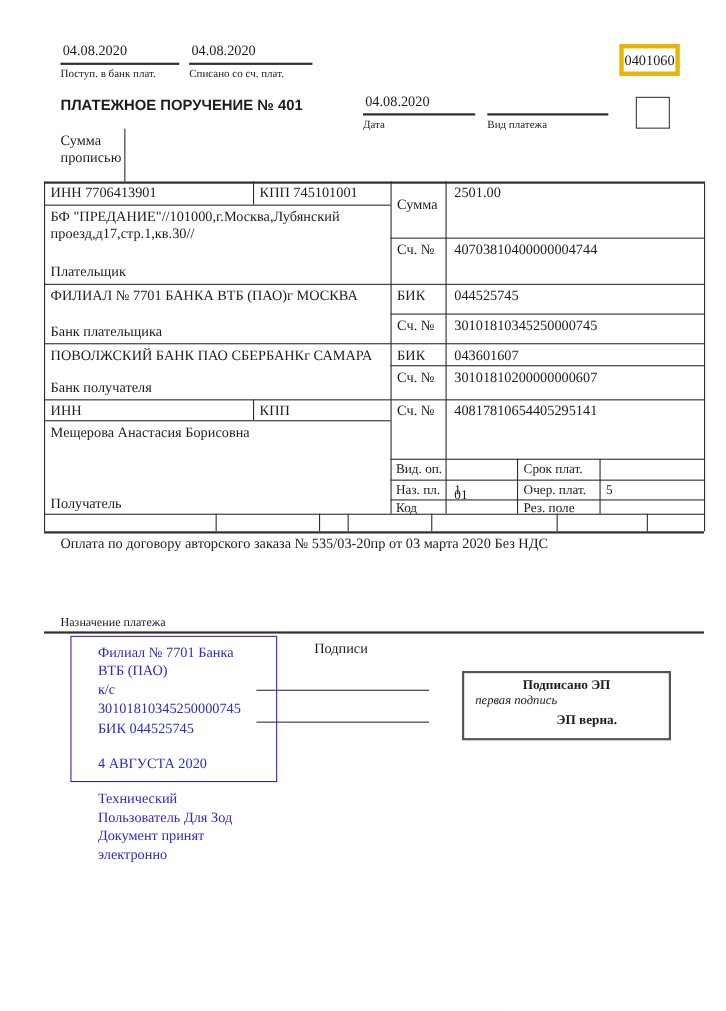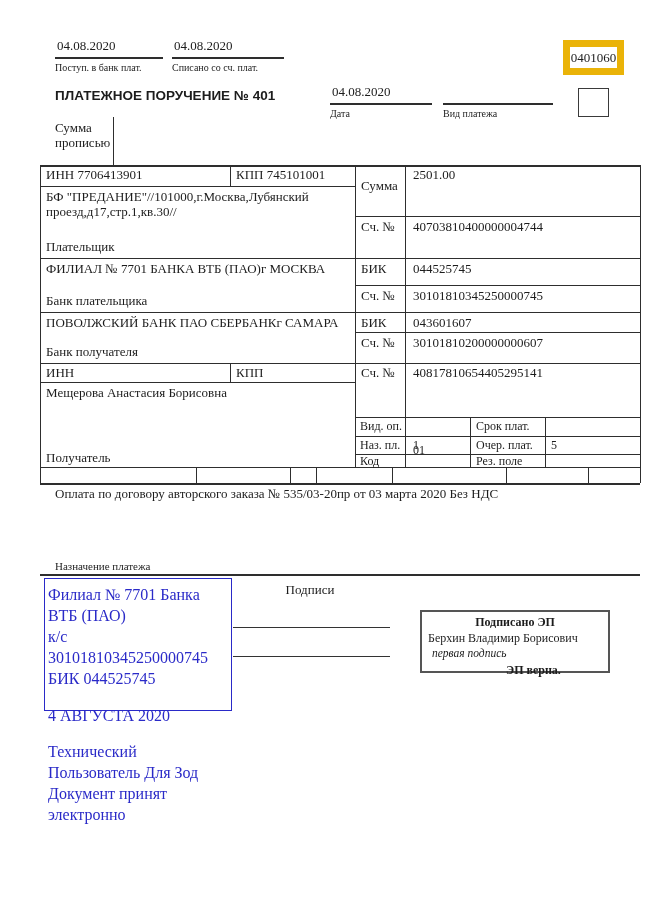--- a/index.html
+++ b/index.html
@@ -10,26 +10,26 @@
   }
   .abs{position:absolute;}
   .t13{font-size:13px;line-height:1.15;}
   .t12{font-size:12px;line-height:1.1;}
   .t11{font-size:11px;line-height:1.1;}
   .hline{position:absolute;border-top:1px solid #2e2e2e;height:0;}
   .hline.thick{border-top-width:2px;}
   .vline{position:absolute;border-left:1px solid #2e2e2e;width:0;}
   .datefield .val{font-size:13px;padding:0 2px 3px 2px;border-bottom:2px solid #2e2e2e;min-height:15px;}
   .datefield .lbl{font-size:10px;padding-top:3px;color:#1c1c1c;}
-  .codebox{border:7px solid #eab308;text-align:center;font-size:13px;line-height:21px;}
+  .codebox{border:4px solid #eab308;text-align:center;font-size:13px;line-height:21px;}
   .doctitle{font-family:"Liberation Sans","DejaVu Sans",sans-serif;font-weight:bold;font-size:13.5px;}
   .checkbox{border:1px solid #3a3a3a;background:#fff;}
   .stamp{
-    border:1px solid #2a2ac8;color:#2a2ac8;font-size:16px;line-height:1.32;
-    padding:5px 3px;box-sizing:border-box;
+    border:1px solid #2a2ac8;color:#2a2ac8;font-size:13px;line-height:1.32;
+    padding:5px 24px;box-sizing:border-box;margin-left:20px;
   }
   .stamp .gap{height:15px;}
   .esign{
     border:2px solid #555;box-sizing:border-box;font-size:11.5px;line-height:1.35;
     padding:2px 6px;
   }
   .esign .et{font-weight:bold;text-align:center;font-size:12px;}
   .esign .en{font-size:12px;}
   .esign .ei{font-style:italic;padding-left:4px;}
   .esign .ev{font-weight:bold;padding-left:78px;font-size:12px;}
@@ -155,18 +155,17 @@
     <div>Документ принят электронно</div>
   </div>
 
   <div class="abs t13 center" style="left:235px;top:583px;width:150px;">Подписи</div>
 
   <div class="sigline" style="left:233px;top:627px;width:157px;"></div>
   <div class="sigline" style="left:233px;top:656px;width:157px;"></div>
 
   <div class="abs esign" style="left:420px;top:610px;width:190px;height:63px;">
     <div class="et">Подписано ЭП</div>
-    <div class="en">Берхин Владимир Борисович</div>
     <div class="ei">первая подпись</div>
     <div class="ev">ЭП верна.</div>
   </div>
 
 </div>
 
 </body></html>

